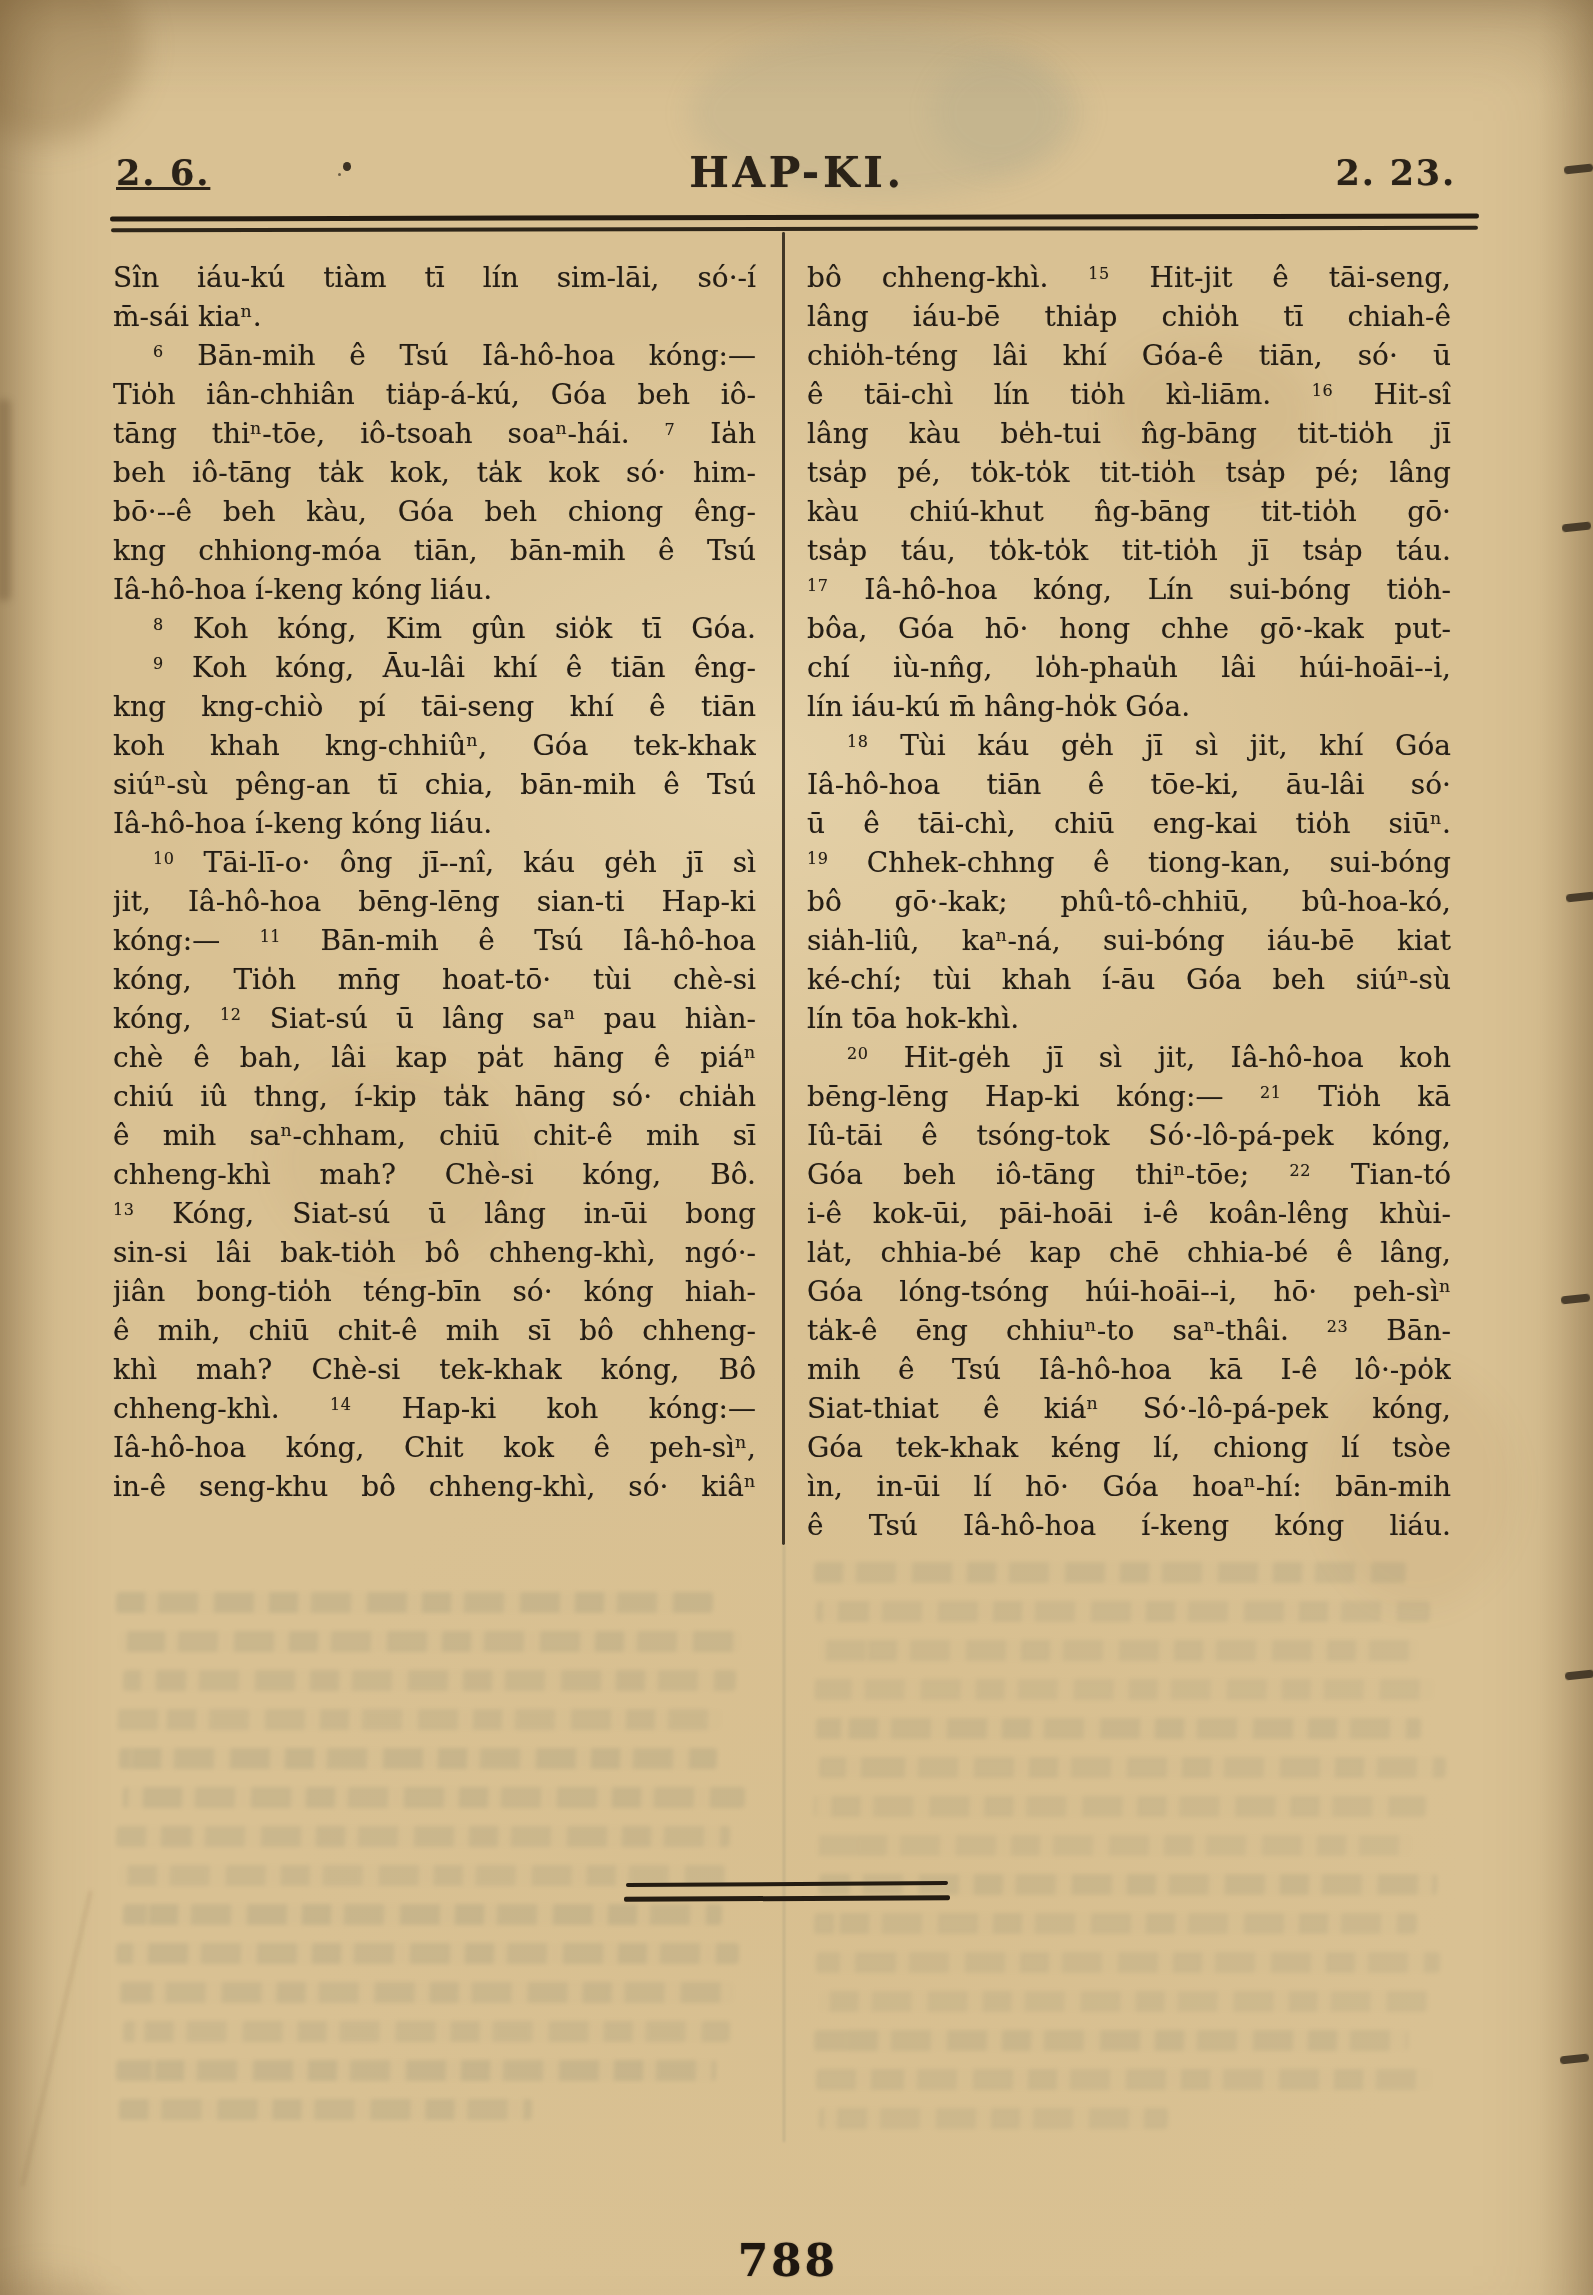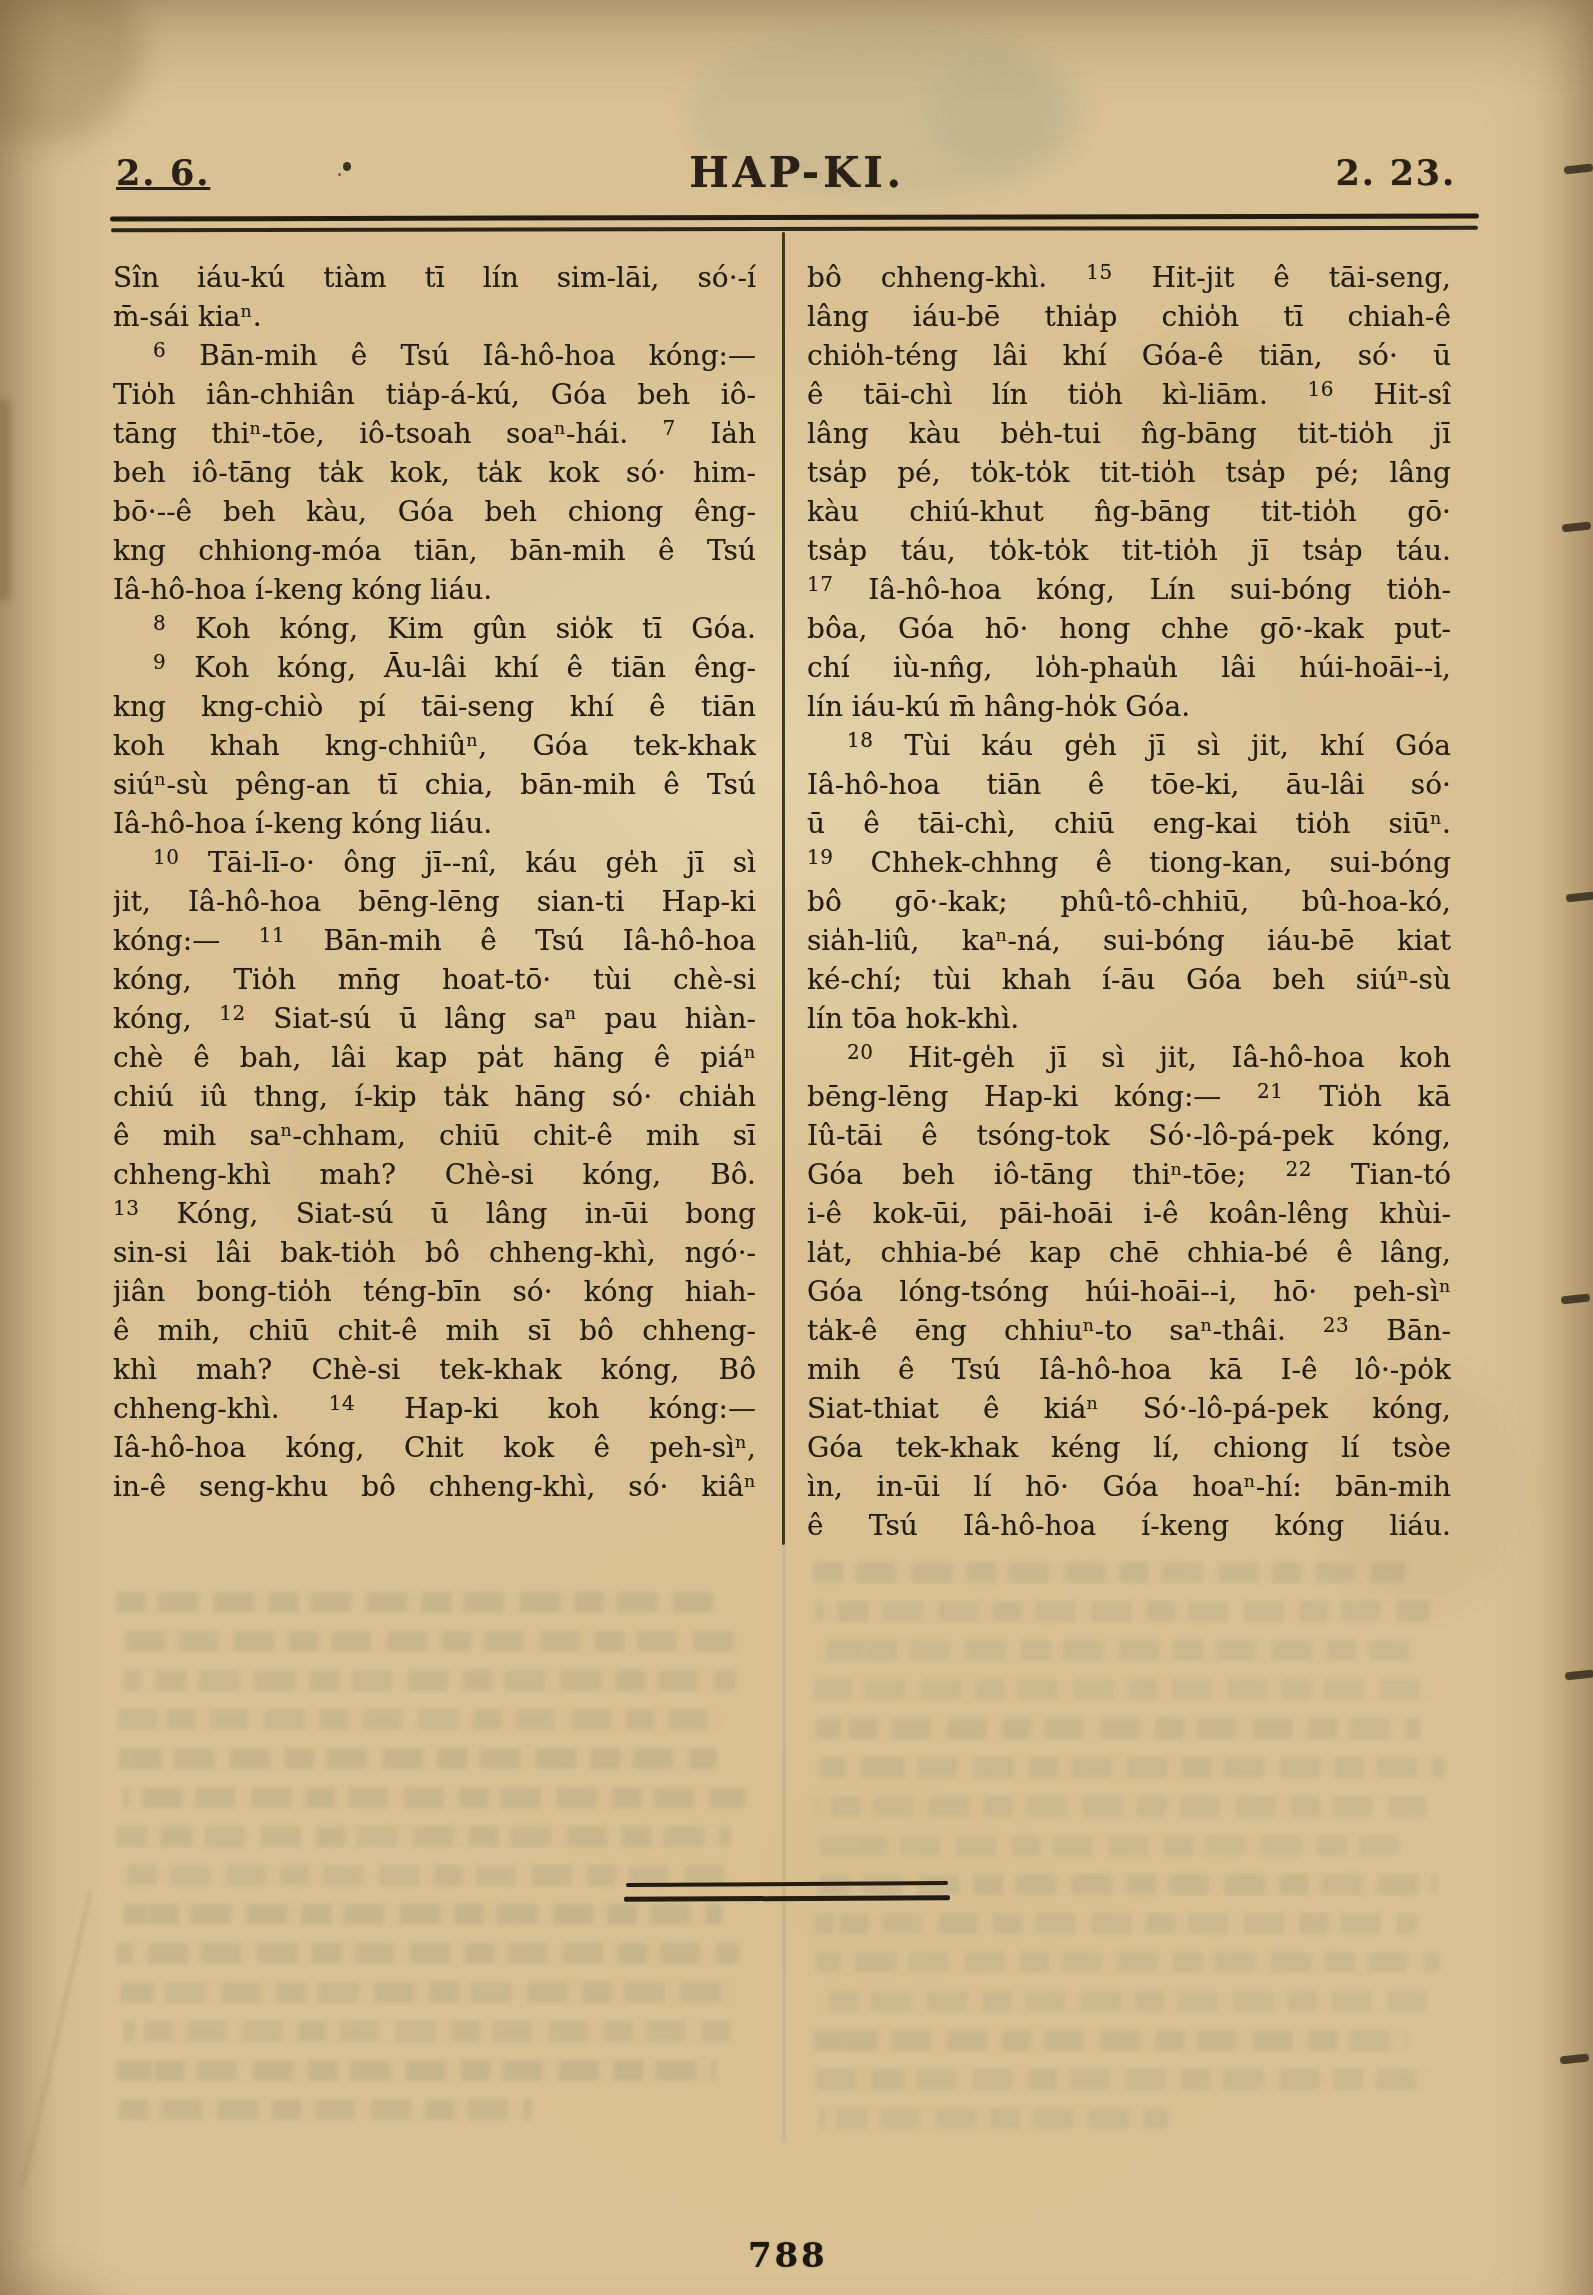--- a/index.html
+++ b/index.html
@@ -47,32 +47,32 @@
   .text-col.right{left:807px;width:644px;}
   .line{
     text-align:justify;
     text-align-last:justify;
     height:39px;overflow:hidden;
     white-space:normal;
   }
   .line.no-justify{text-align-last:left;}
   .line.indent{text-indent:40px;}
   .verse-num{
-    font-size:20px;
+    font-size:16px;
     position:relative;top:-7.8px;
     letter-spacing:0.5px;
   }
   
   .end-rule{position:absolute;background:#241c12;border-radius:1.8px;}
   .end-rule.r1{left:626px;top:1882px;width:322px;height:4.1px;transform:rotate(-.4deg);}
   .end-rule.r2{left:624px;top:1896px;width:326px;height:4.6px;transform:rotate(-.3deg);}
   .page-number{
     position:absolute;left:0;right:18.4px;top:2235px;
     text-align:center;
-    font-size:34px;font-weight:700;letter-spacing:2.8px;
+    font-size:44px;font-weight:700;letter-spacing:2.8px;
     color:#1e1710;text-shadow:0 0 1.4px rgba(30,23,16,.5);
   }
   
   .bleed-row{
     position:absolute;height:21px;border-radius:4.1px;
     filter:blur(2.3px);transform:skewX(-1.5deg);
     background-image:repeating-linear-gradient(90deg,
       rgba(104,116,99,.9) 0 29px, rgba(104,116,99,.12) 29px 42px,
       rgba(104,116,99,.8) 42px 82px, rgba(104,116,99,.10) 82px 98px,
       rgba(104,116,99,.85) 98px 138px, rgba(104,116,99,.12) 138px 153px);

